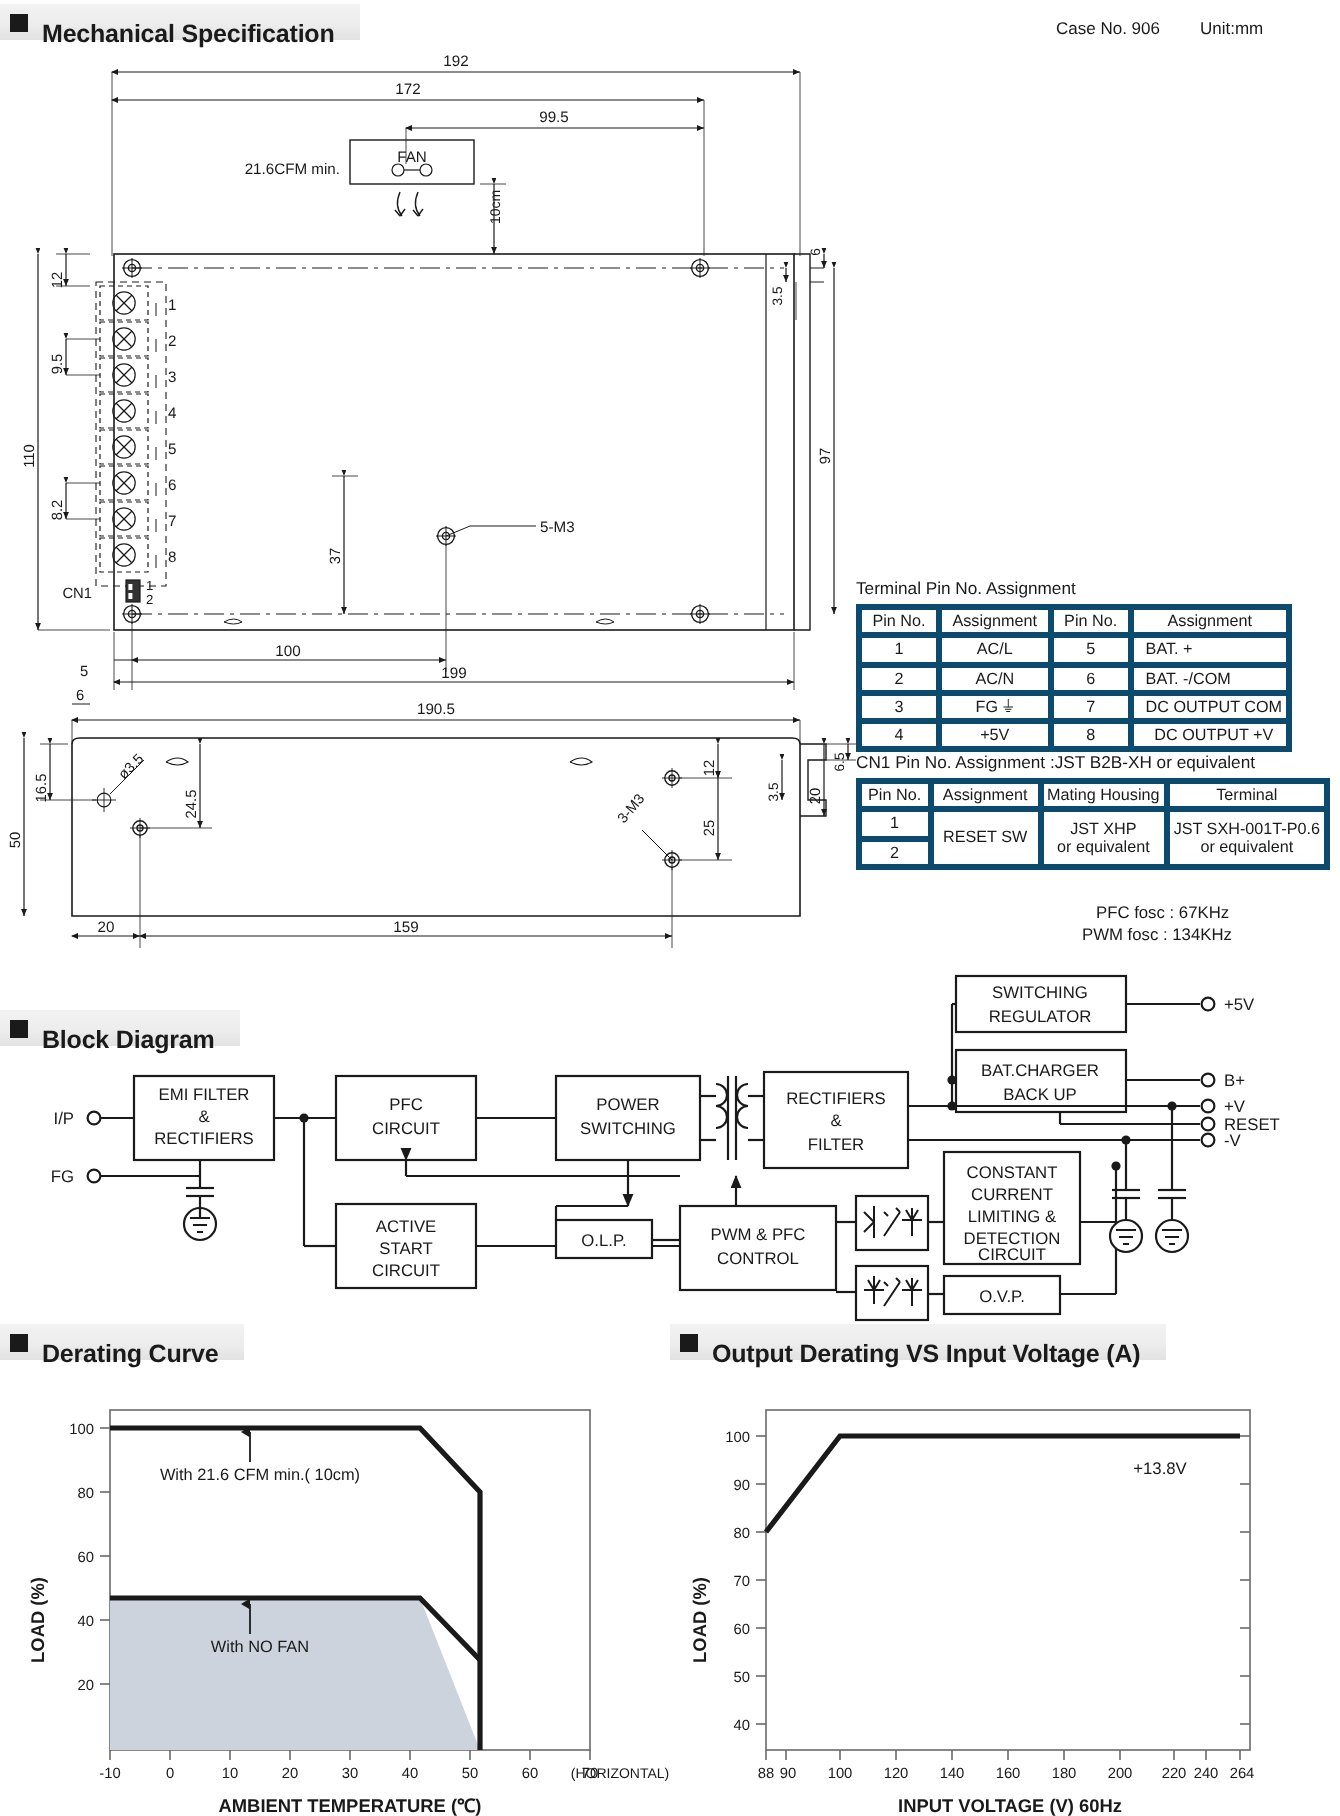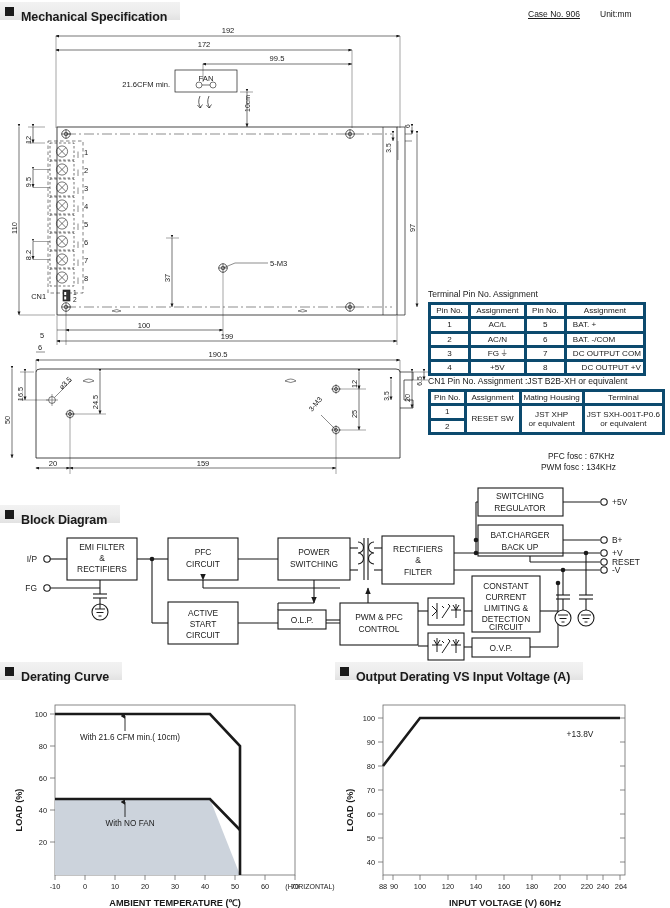--- a/index.html
+++ b/index.html
@@ -54,21 +54,21 @@
 </style>
 </head>
 <body>
 
 <div class="page">
 
   <div class="sect-hdr" style="left:0px; top:2px;">
     <span class="sq"></span>
     <span class="txt">Mechanical Specification</span>
   </div>
-  <div class="case-no" style="left:528px; top:9px;text-decoration:underline;">Case No. 906</div>
+  <div class="case-no" style="left:528px; top:9px;">Case No. 906</div>
   <div class="case-no" style="left:600px; top:9px;">Unit:mm</div>
 
   <svg class="draw" width="670" height="480" viewBox="0 0 670 480">
     <defs>
       <marker id="ar" markerWidth="7" markerHeight="7" refX="6" refY="2.5" orient="auto">
         <path d="M0,0 L6,2.5 L0,5 z" fill="#1a1a1a"></path>
       </marker>
       <marker id="arS" markerWidth="6" markerHeight="6" refX="5" refY="2" orient="auto">
         <path d="M0,0 L5,2 L0,4 z" fill="#1a1a1a"></path>
       </marker>
@@ -381,21 +381,21 @@
       <tr>
         <td>3</td>
         <td>FG ⏚</td>
         <td>7</td>
         <td style="text-align:left;padding-left:6px;margin-left:43px;">DC OUTPUT COM</td>
       </tr>
       <tr>
         <td>4</td>
         <td>+5V</td>
         <td>8</td>
-        <td style="text-align:right;padding-left:6px;">DC OUTPUT +V</td>
+        <td style="text-align:center;padding-left:6px;">DC OUTPUT +V</td>
       </tr>
     </tbody>
   </table>
 
   <div class="tbl-title" style="left:428px; top:376px;">CN1 Pin No.  Assignment :JST B2B-XH or equivalent</div>
   <table class="pin" id="cn1-table" style="left:428px; top:389px; width:237px;">
     <thead>
       <tr>
         <th style="width:36px;">Pin No.</th>
         <th style="width:56px;">Assignment</th>

